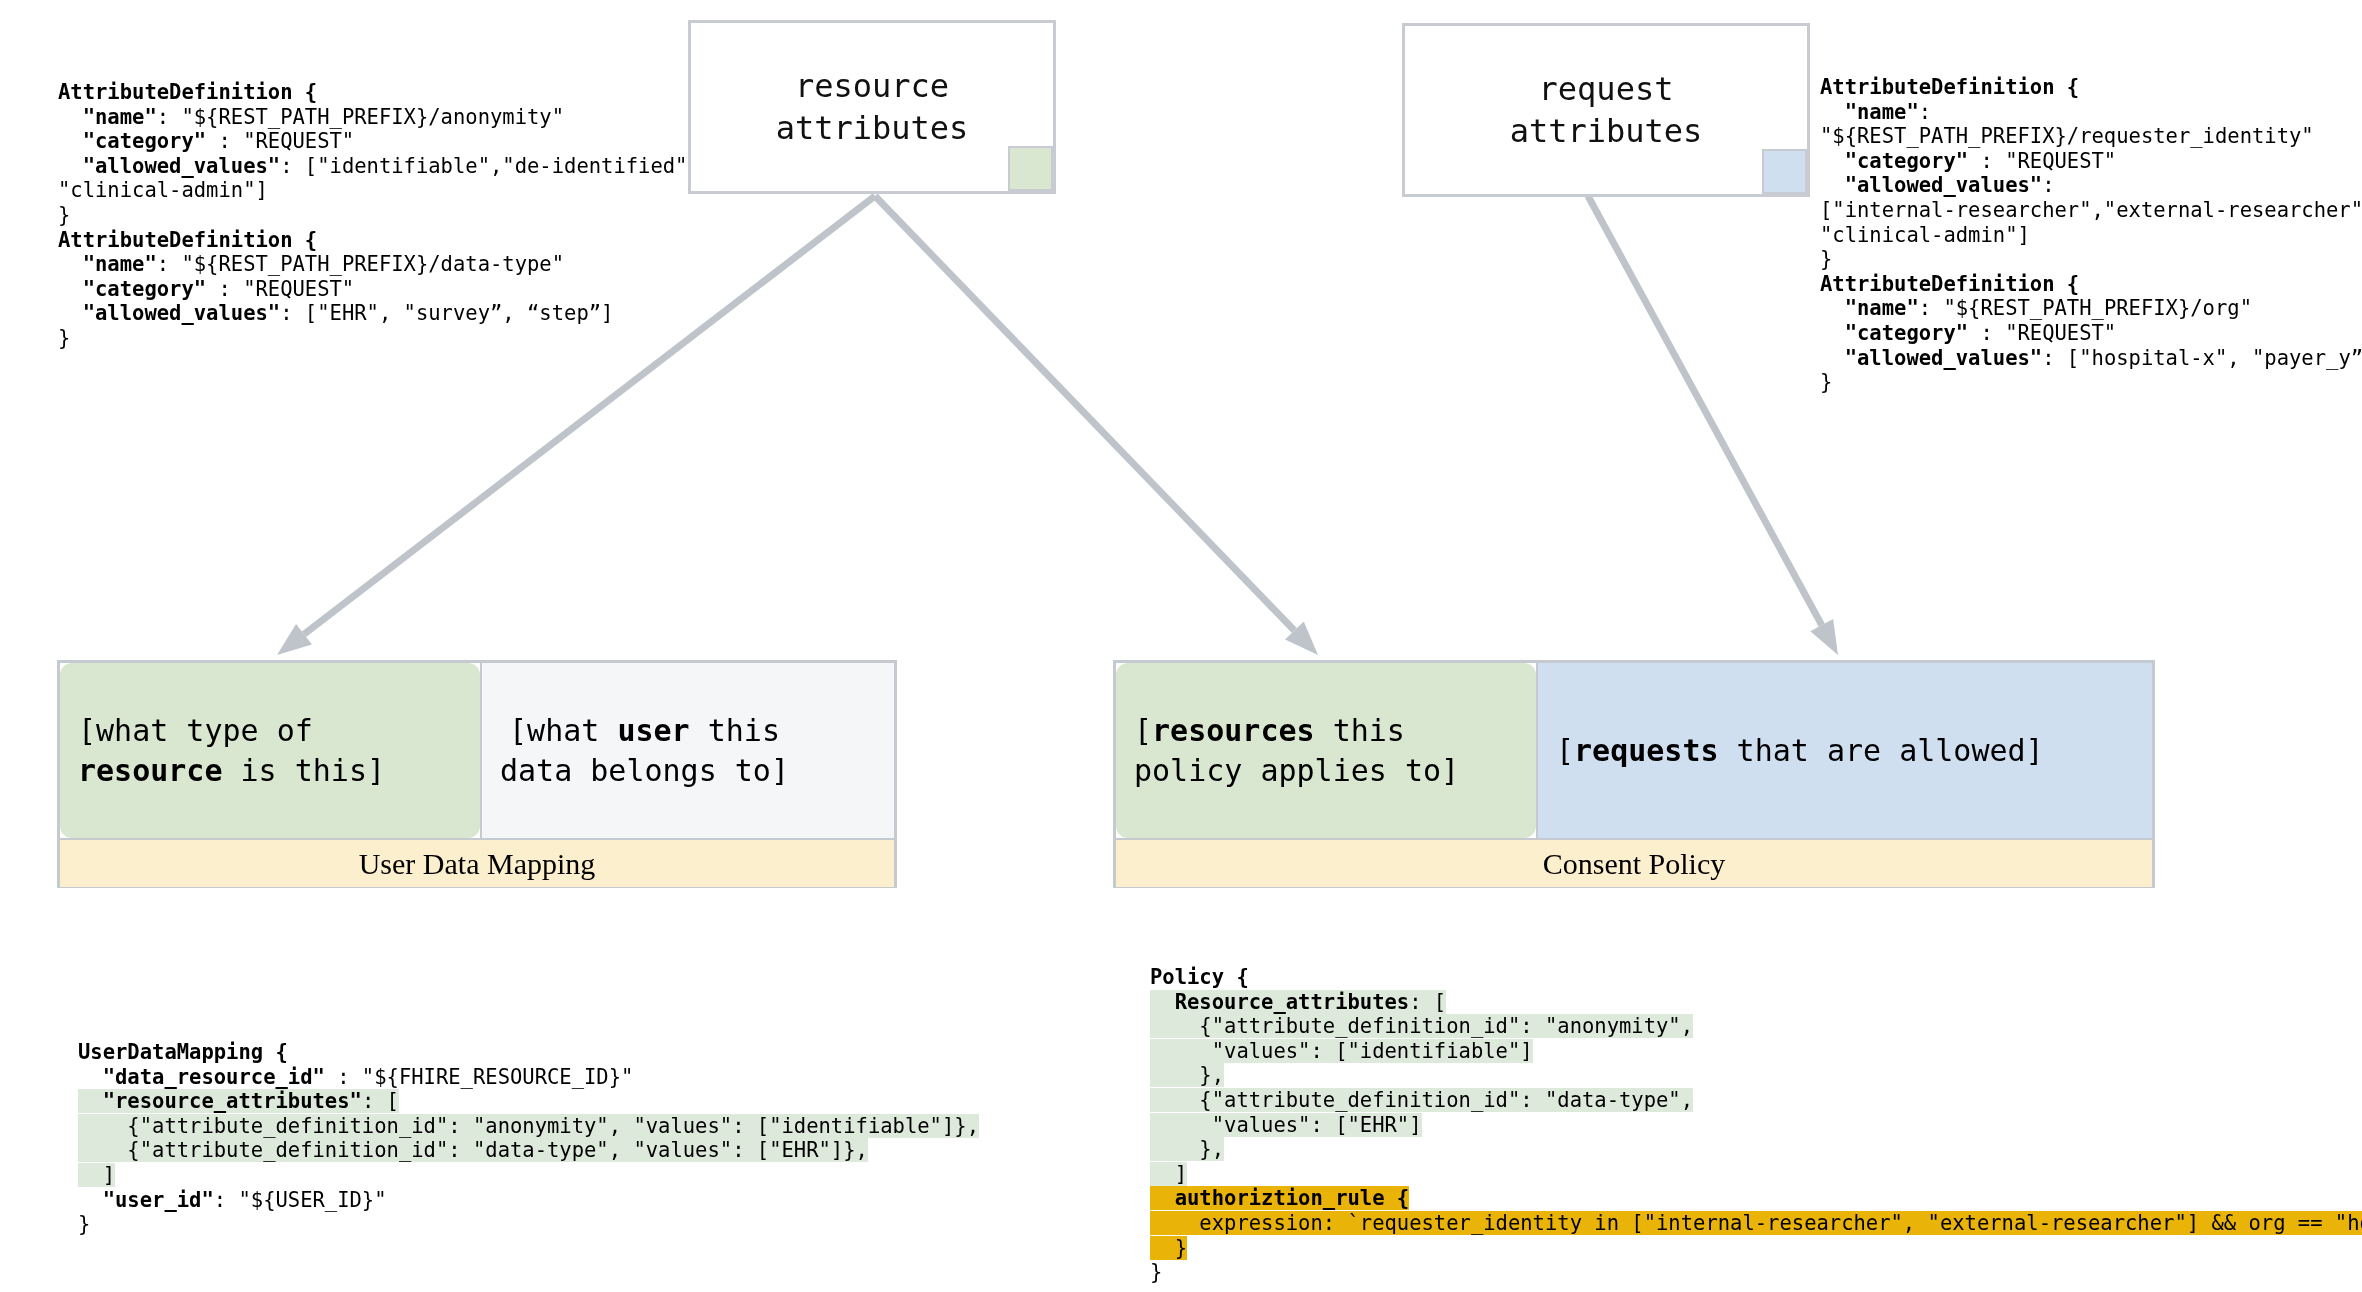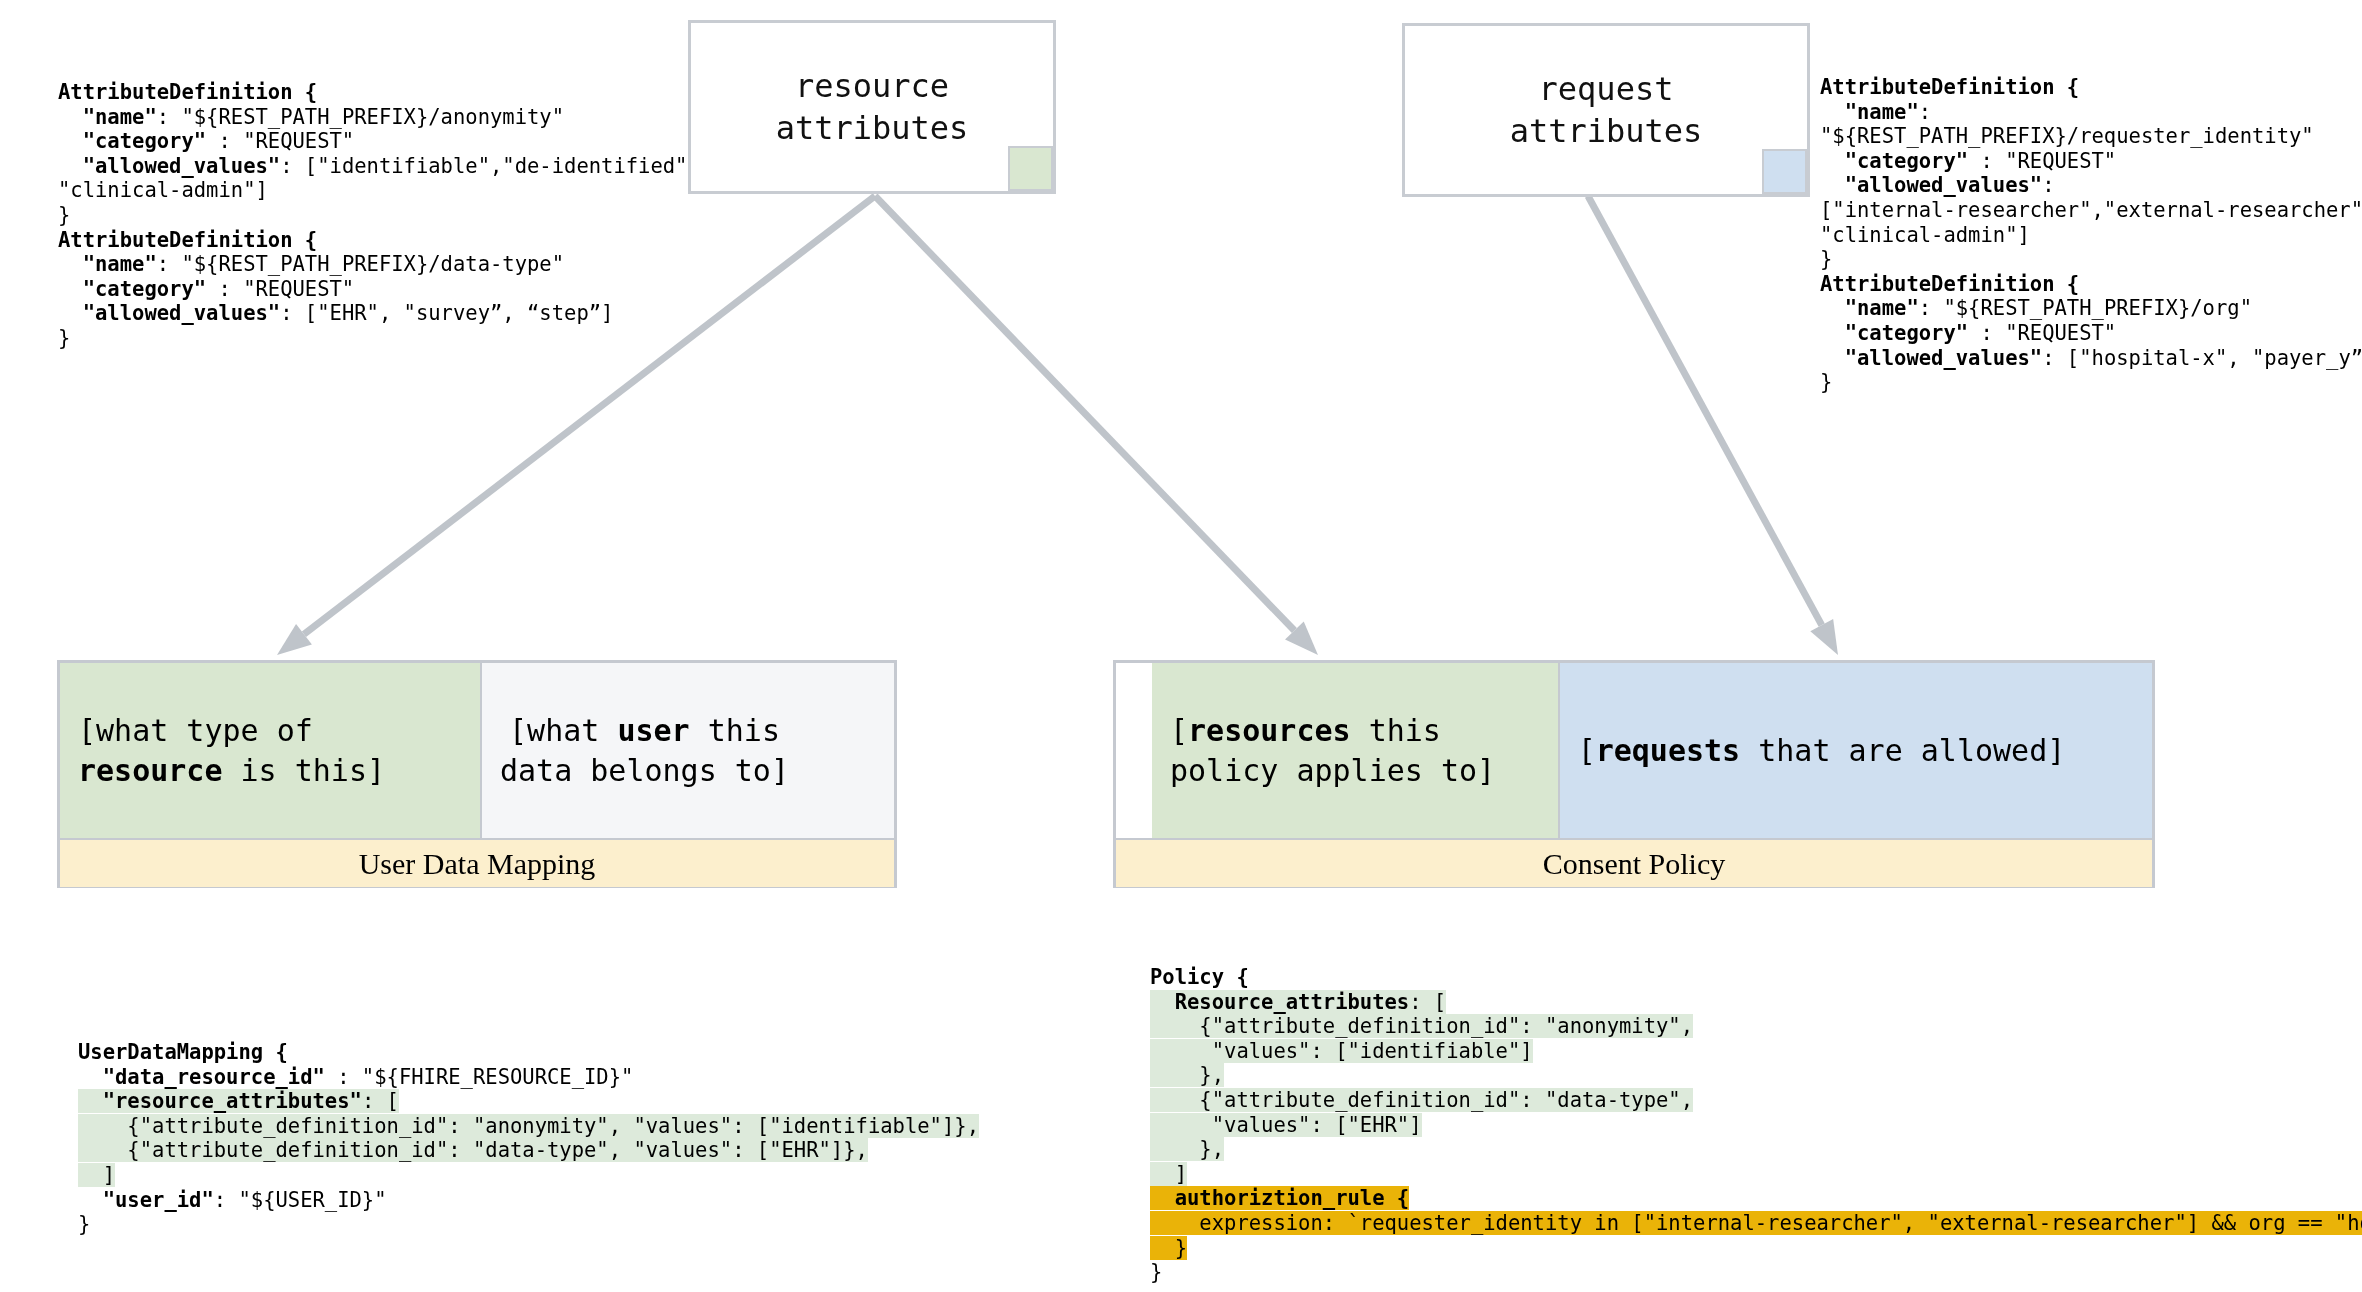--- a/index.html
+++ b/index.html
@@ -93,42 +93,42 @@
     align-items: center;
     box-sizing: border-box;
     padding: 0 18px;
     font-family: "DejaVu Sans Mono", "Liberation Mono", monospace;
     font-size: 30px;
     line-height: 40px;
     color: #000000;
     white-space: pre-line;
   }
   .entity .cell b { font-weight: bold; }
-  .entity .cell.green { background: #d9e7d0; }
+  .entity .cell.green { background: #d9e7d0; border-radius: 12px; }
   .entity .cell.blue  { background: #cfdff0; }
   .entity .cell.plain { background: #f5f6f8; }
   .entity .cell.divider-left { border-left: 2px solid #c5c9d0; }
   .entity .label-bar {
     border-top: 2px solid #c5c9d0;
     background: #fcefcd;
     height: 47px;
     display: flex;
     align-items: center;
     justify-content: center;
     font-family: Liberation Serif, serif;
     font-size: 30px;
     color: #000000;
   }
 
   #entity-user-data-mapping { left: 57px;  top: 660px; width: 840px; height: 228px; }
   #entity-consent-policy    { left: 1113px; top: 660px; width: 1042px; height: 228px; }
 
   #entity-user-data-mapping .cell.green { width: 420px; }
   #entity-user-data-mapping .cell.plain { width: 414px; text-align: center; }
-  #entity-consent-policy .cell.green { width: 420px; margin-left: 36px; }
+  #entity-consent-policy .cell.green { width: 420px; }
   #entity-consent-policy .cell.blue  { width: 616px; }
 </style>
 </head>
 <body>
 
 <div id="canvas">
 
   <svg id="arrow-layer" viewBox="0 0 2362 1292" xmlns="http://www.w3.org/2000/svg">
       <line x1="875" y1="196" x2="303.970997239626" y2="634.2981810485145" stroke="#bfc4ca" stroke-width="7"></line>
       <polygon points="277,655 296.0555958758227,623.9857409274811 311.8863986034293,644.6106211695479" fill="#bfc4ca"></polygon>

